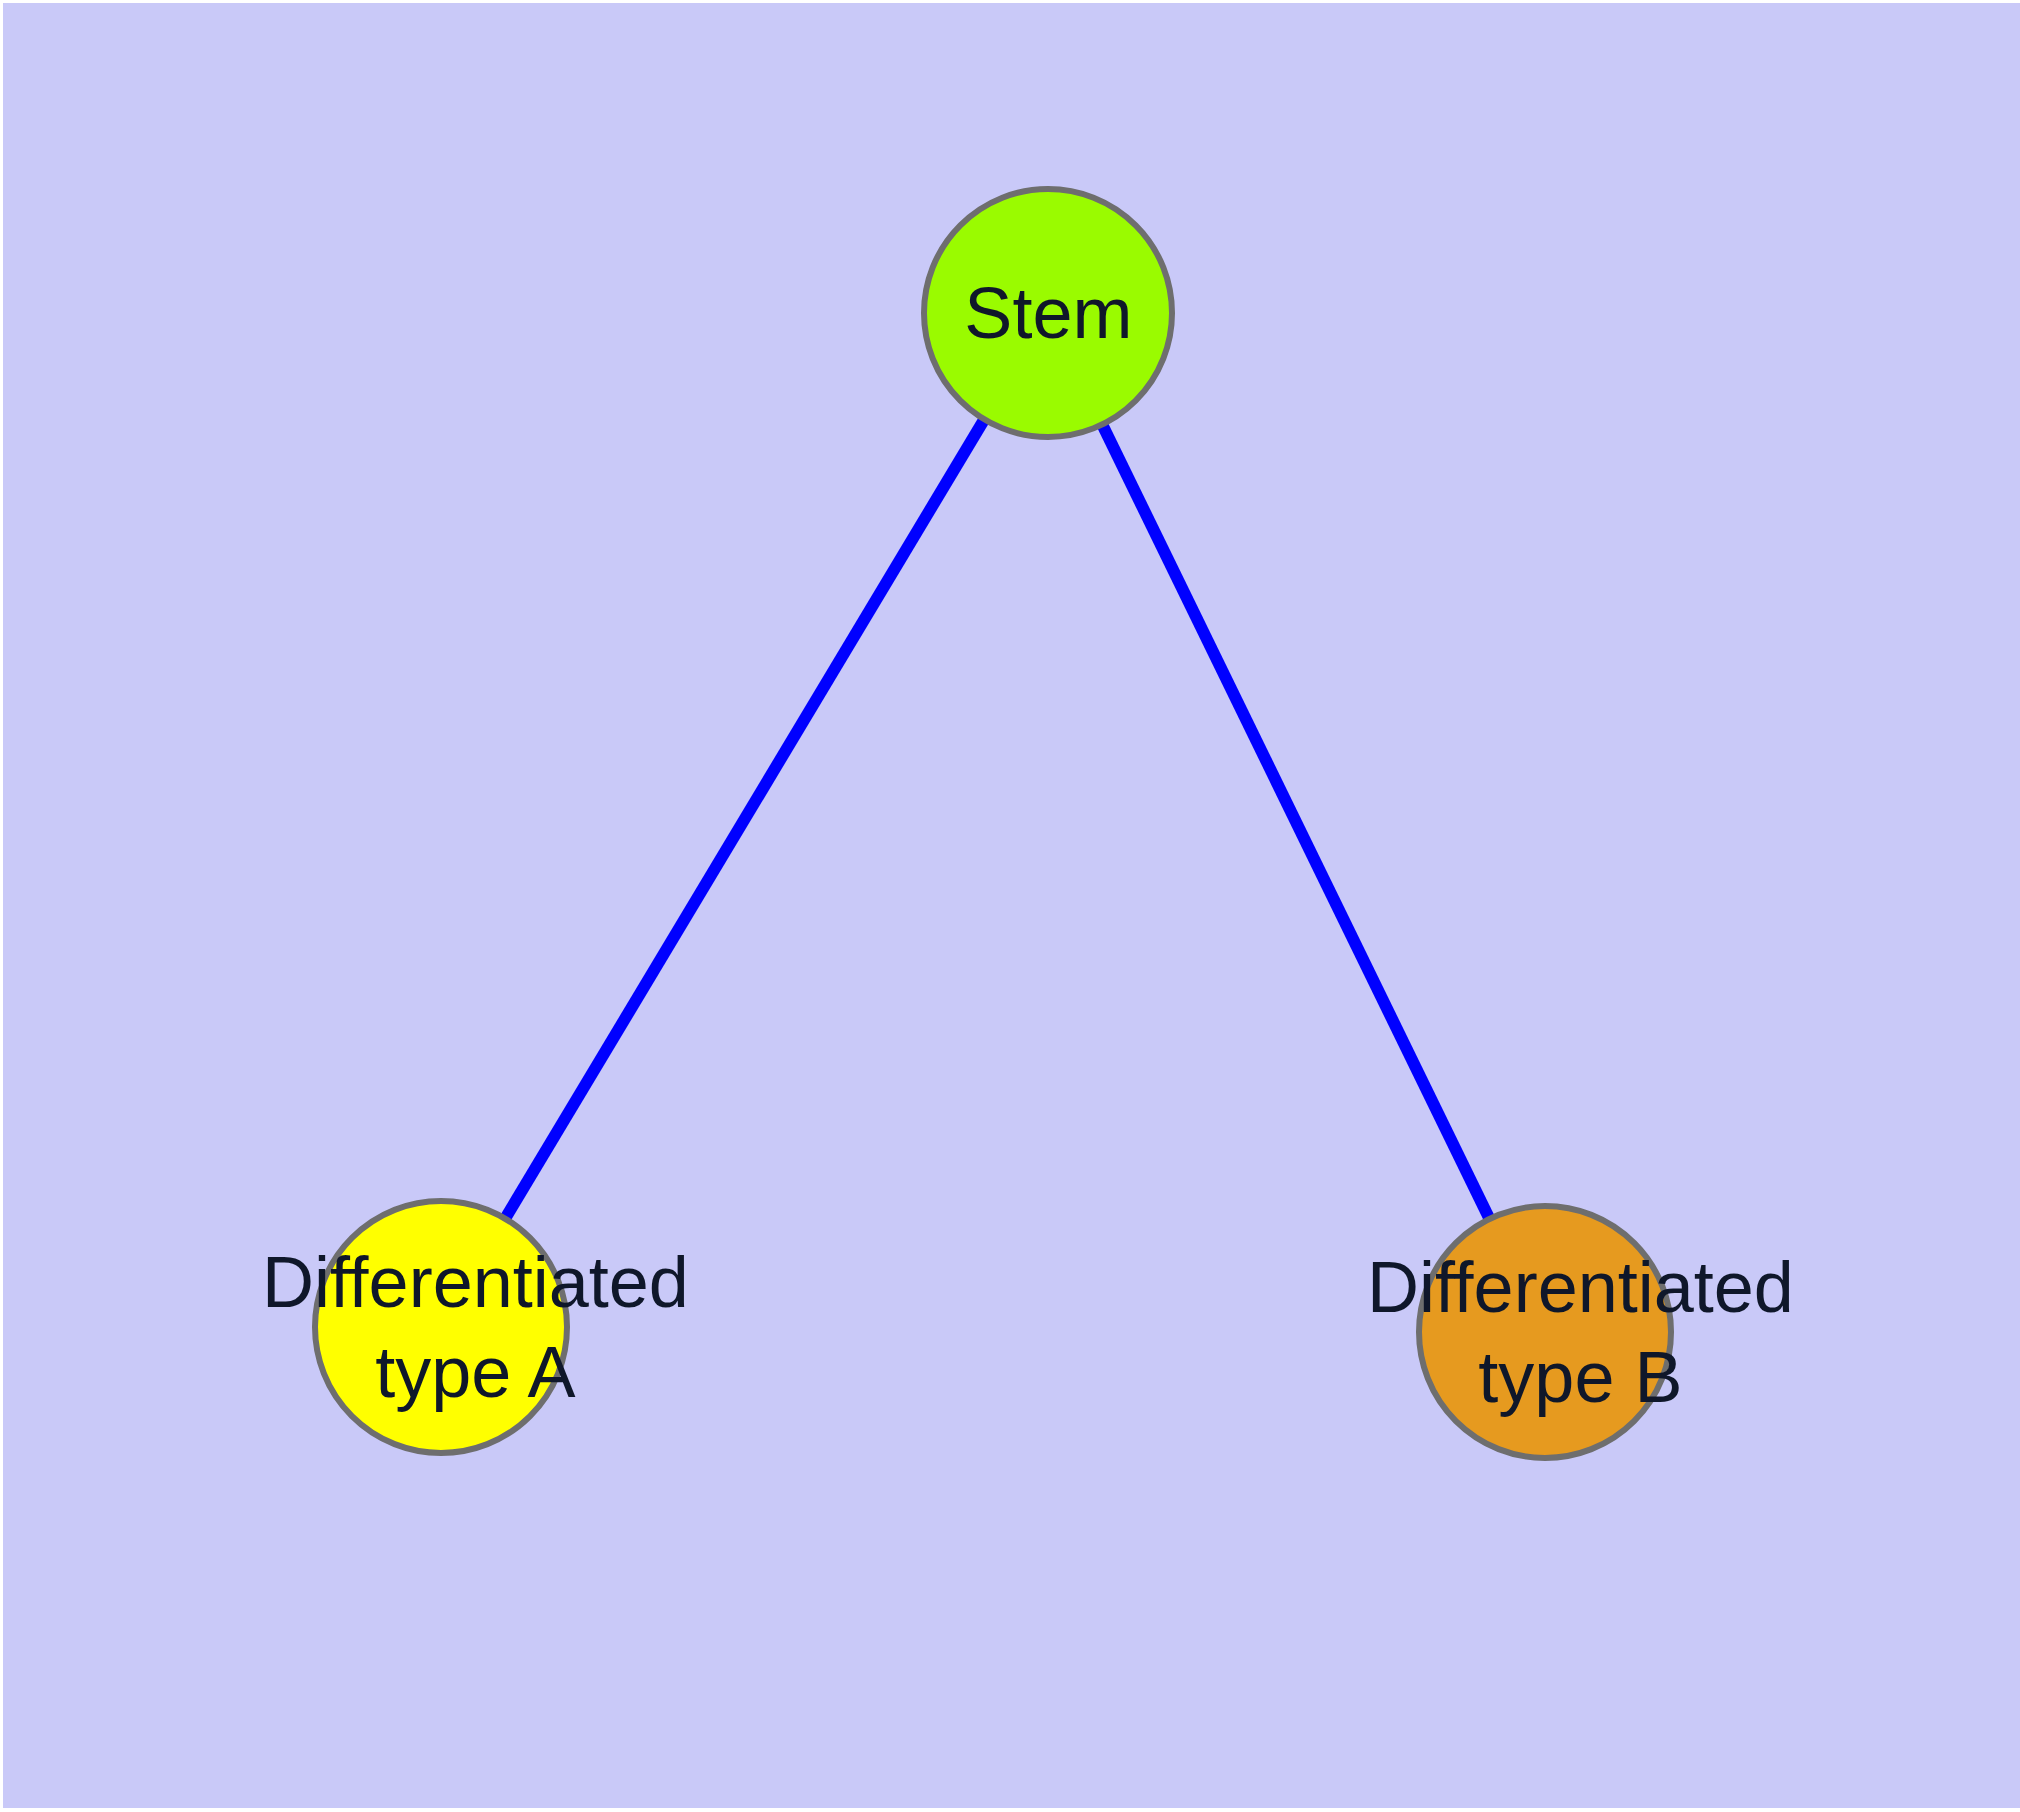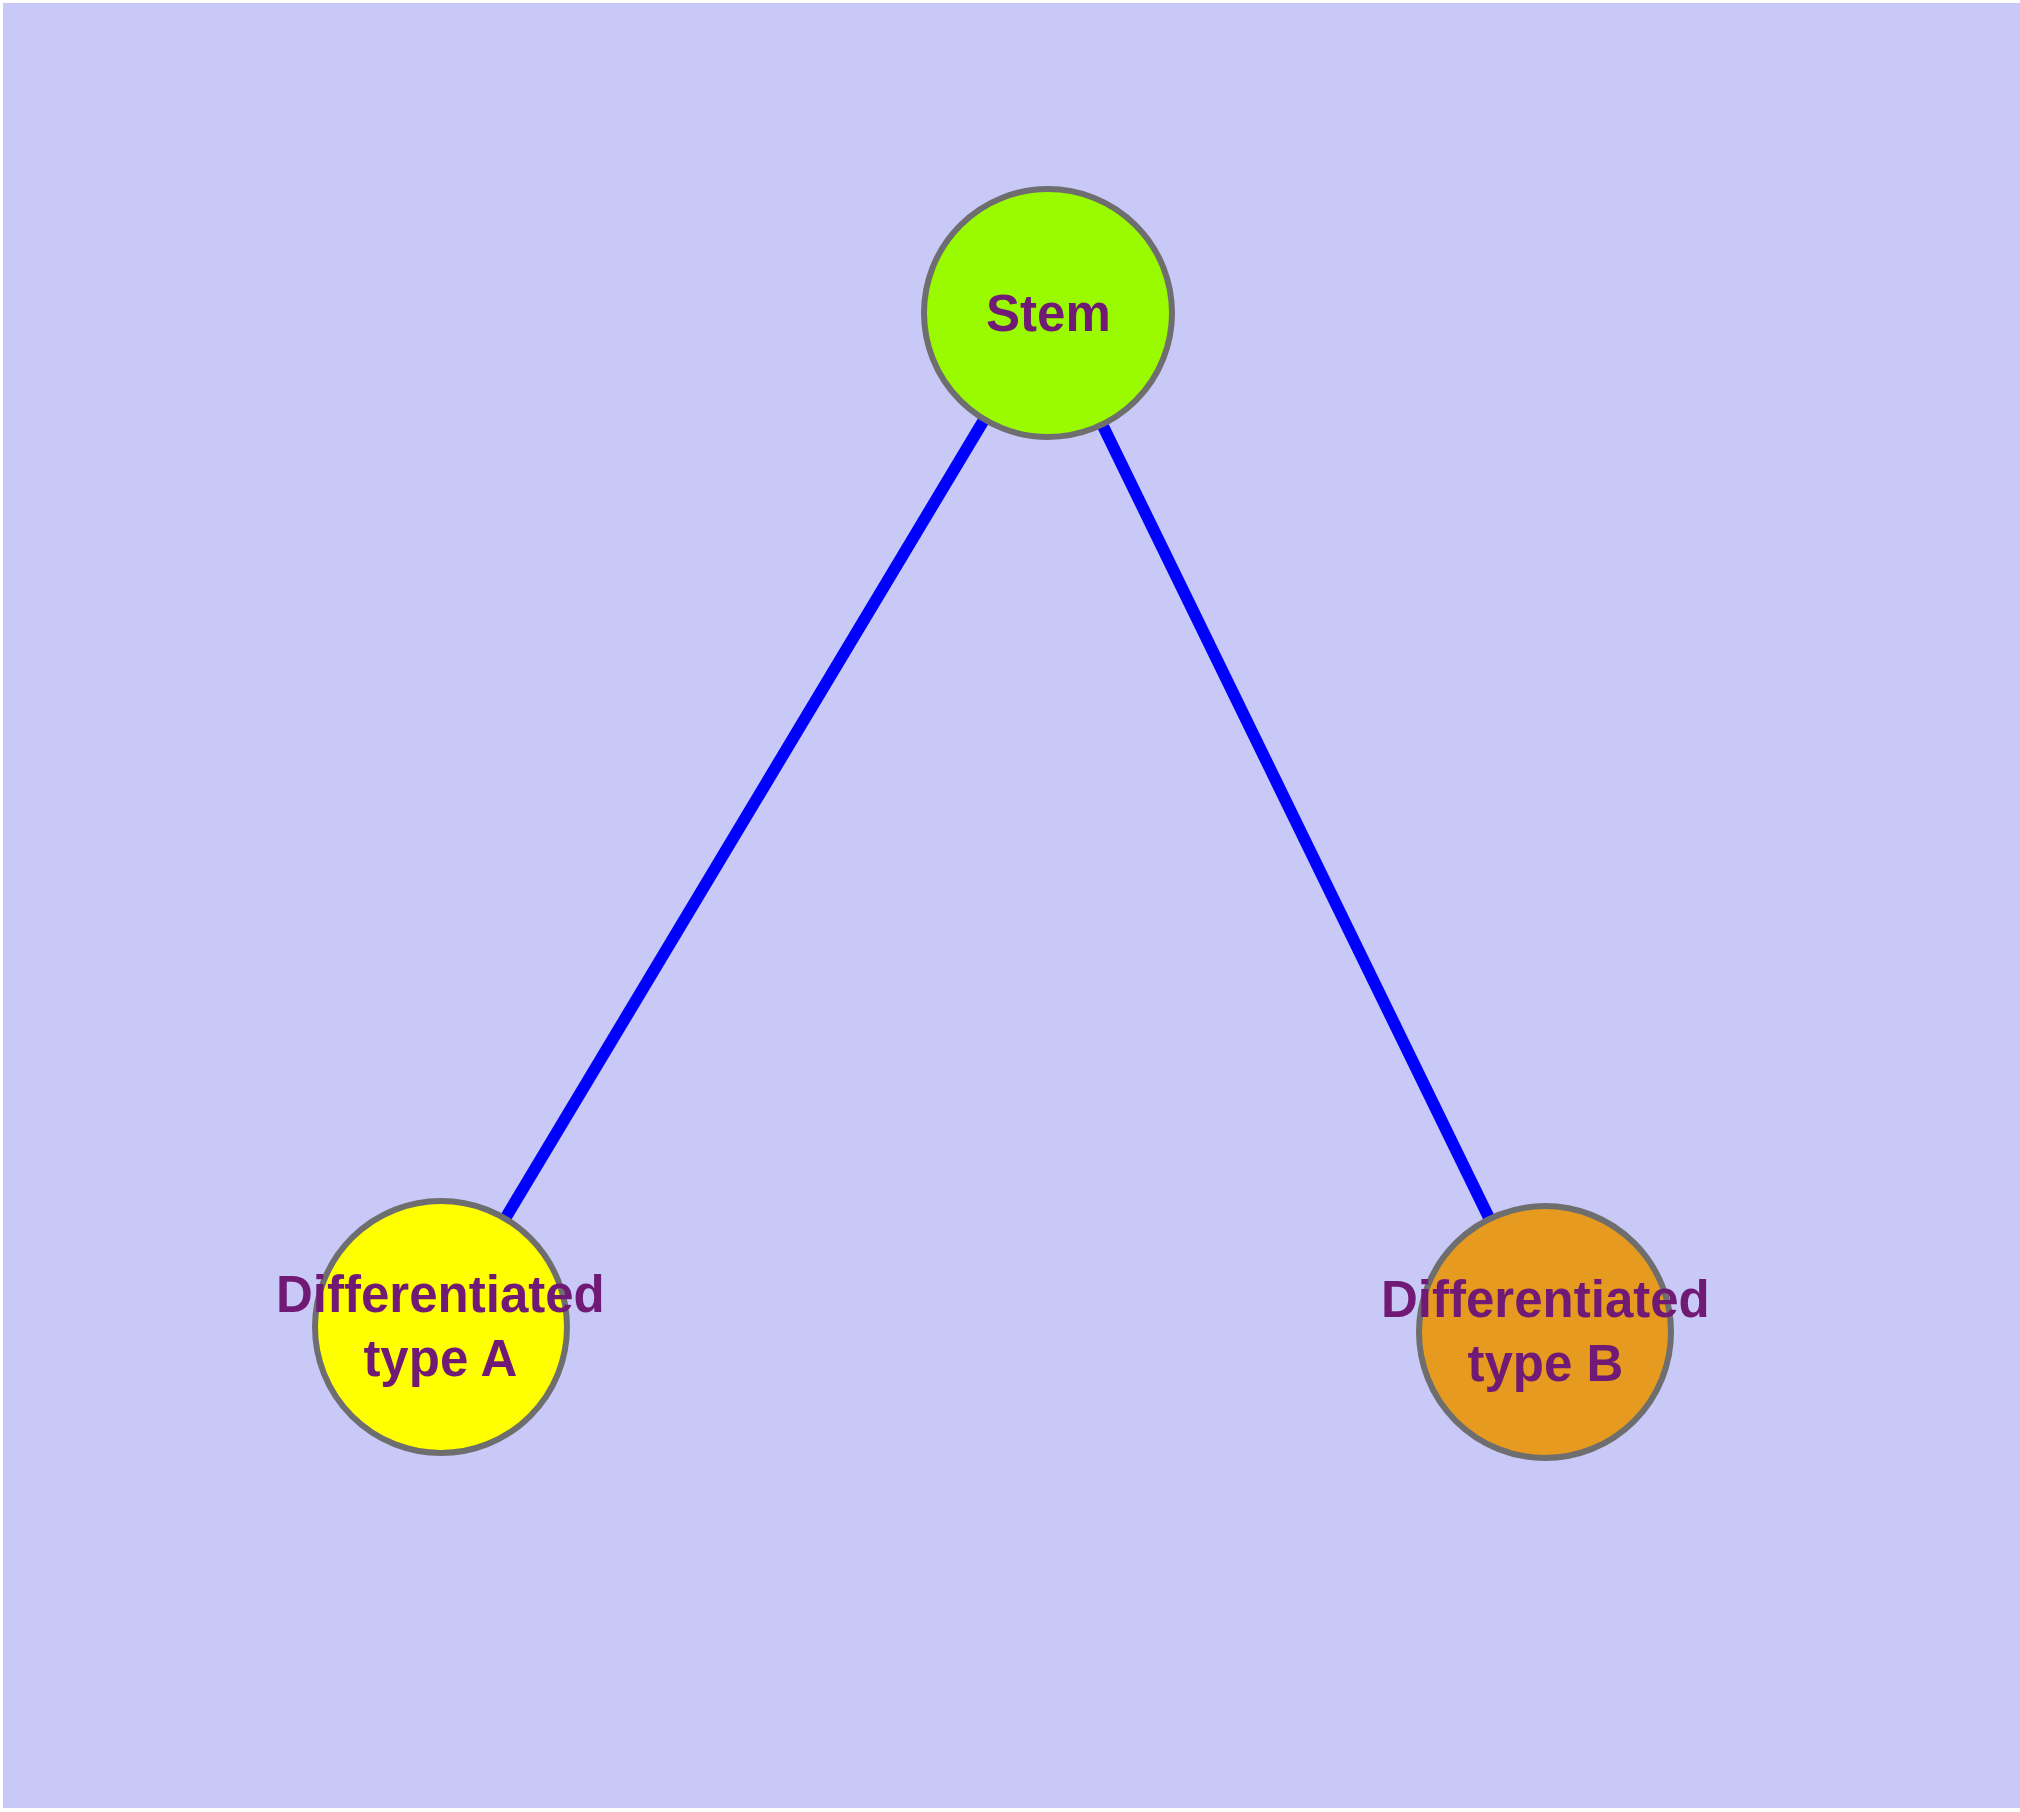--- a/index.html
+++ b/index.html
@@ -57,32 +57,33 @@
     width: 258px;
     height: 258px;
   }
   .node-b {
     left: 1413px;
     top: 1200px;
     width: 258px;
     height: 258px;
   }
   .node-label, .float-label {
-    font-weight: bold;
-    font-size: 51px;
+    font-weight: normal;
+    font-size: 72px;
     line-height: 1.25;
-    color: #701a75;
+    color: #0f172a;
     text-align: center;
     white-space: pre-line;
   }
   .float-label {
     position: absolute;
     transform: translate(-50%, -50%);
     width: max-content;
     pointer-events: none;
+    margin-left: 35px;
   }
   .label-a {
     left: 437px;
     top: 1324px;
   }
   .label-b {
     left: 1542px;
     top: 1329px;
   }
 </style>

